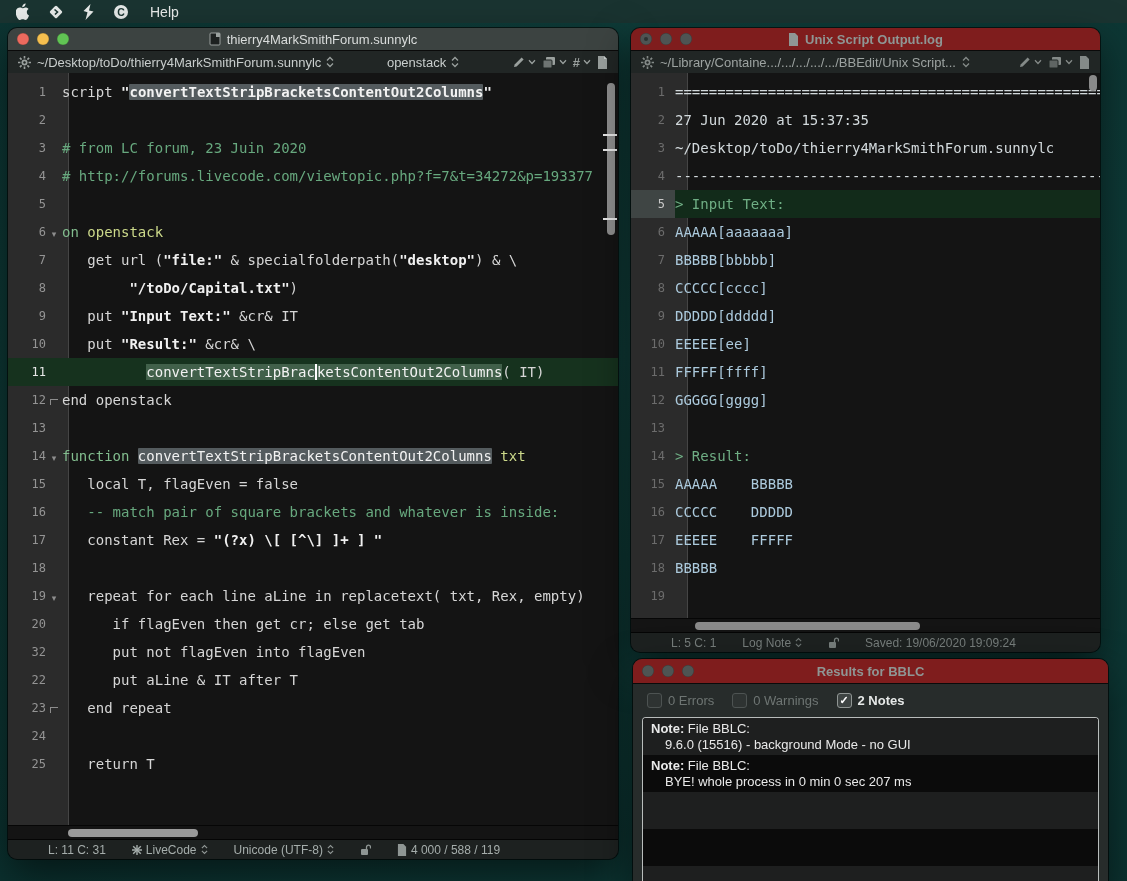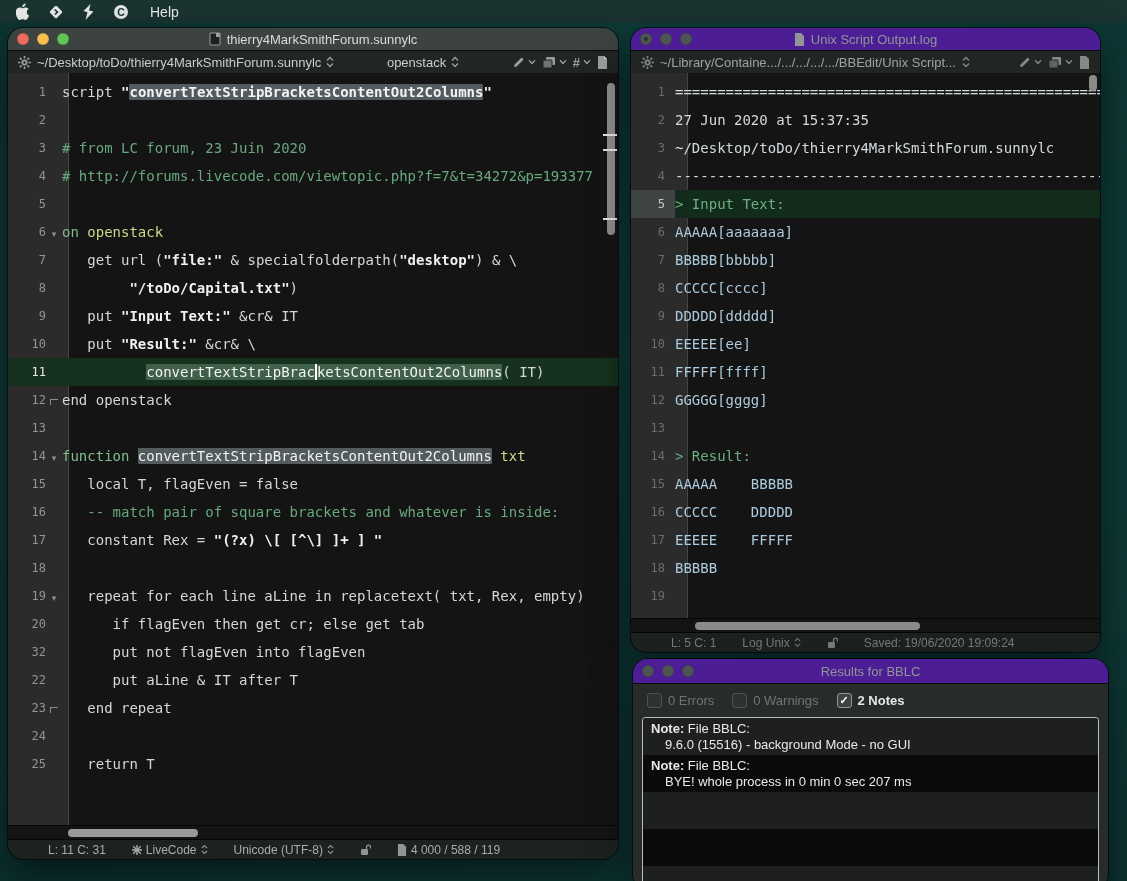--- a/index.html
+++ b/index.html
@@ -9,26 +9,26 @@
 
   
   .menubar{position:absolute;top:0;left:0;right:0;height:23px;background:#1a3431;
     display:flex;align-items:center;padding-left:14px;color:#e8ebea;font-size:14px;}
   .menubar .mitem{padding:0 12px;height:23px;display:flex;align-items:center;cursor:default;white-space:nowrap;}
   .menubar .mitem.bold{font-weight:bold;}
   .menubar .micon{padding:0 9px;display:flex;align-items:center;}
   .apple{padding:0 8px 0 2px;display:flex;align-items:center;}
 
   
-  .window{position:absolute;border-radius:15px;overflow:hidden;
+  .window{position:absolute;border-radius:9px;overflow:hidden;
     box-shadow:0 16px 40px rgba(0,0,0,.55), 0 0 0 1px rgba(0,0,0,.6);}
   .titlebar{height:22px;display:flex;align-items:center;justify-content:center;position:relative;
     font-size:13px;border-bottom:1px solid #0a0a0a;}
   .titlebar.active{background:#3c4341;color:#d9dcdb;}
-  .titlebar.inactive{background:#4c1d95;color:#8f9694;}
+  .titlebar.inactive{background:#7f1d1d;color:#8f9694;font-weight:bold;}
   .lights{position:absolute;left:9px;top:0;bottom:0;display:flex;align-items:center;gap:8px;}
   .light{width:12px;height:12px;border-radius:50%;box-shadow:inset 0 0 0 .5px rgba(0,0,0,.25);}
   .light.red{background:#ec6a5e;}.light.yellow{background:#f5bf4f;}.light.green{background:#61c454;}
   .light.gray{background:#4e5453;position:relative;}
   .light.gray.dotted::after{content:"";position:absolute;left:4px;top:4px;width:4px;height:4px;border-radius:50%;background:#2c3231;}
   .tdoc{display:inline-flex;margin-right:6px;}
 
   .toolbar{height:22px;background:#212625;border-bottom:1px solid #060606;display:flex;align-items:center;
     color:#c9cecd;font-size:13px;padding:0 10px;gap:6px;}
   .toolbar .path{white-space:nowrap;overflow:hidden;text-overflow:ellipsis;}
@@ -674,21 +674,21 @@
       <div class="vscroll">
         <div class="vthumb" style="top:0;height:16px;background:#8a8a8a;"></div>
       </div>
     </div>
     <div class="hscrollzone" style="bottom:19px;">
       <div class="hthumb" style="left:64px;width:225px;background:#8a8a8a;"></div>
     </div>
     <div class="statusbar inactive">
       <span class="sitem">L: 5 C: 1</span>
       <span class="sitem">
-        <span>Log Unix</span>
+        <span>Log Note</span>
         <span class="icx">
             <svg width="7" height="11" viewBox="0 0 8 12">
               <path d="M1 4.5 L4 1.5 L7 4.5 M1 7.5 L4 10.5 L7 7.5" stroke="#6f7674" stroke-width="1.3" fill="none"></path>
             </svg>
           </span>
       </span>
       <span class="sitem">
         <svg width="11" height="12" viewBox="0 0 11 12">
             <rect x="1" y="5" width="7" height="6" rx="1" fill="#777e7c"></rect>
             <path d="M6.5 5 V3.2 a2 2 0 0 1 4 0 V4.4" stroke="#777e7c" stroke-width="1.3" fill="none"></path>

